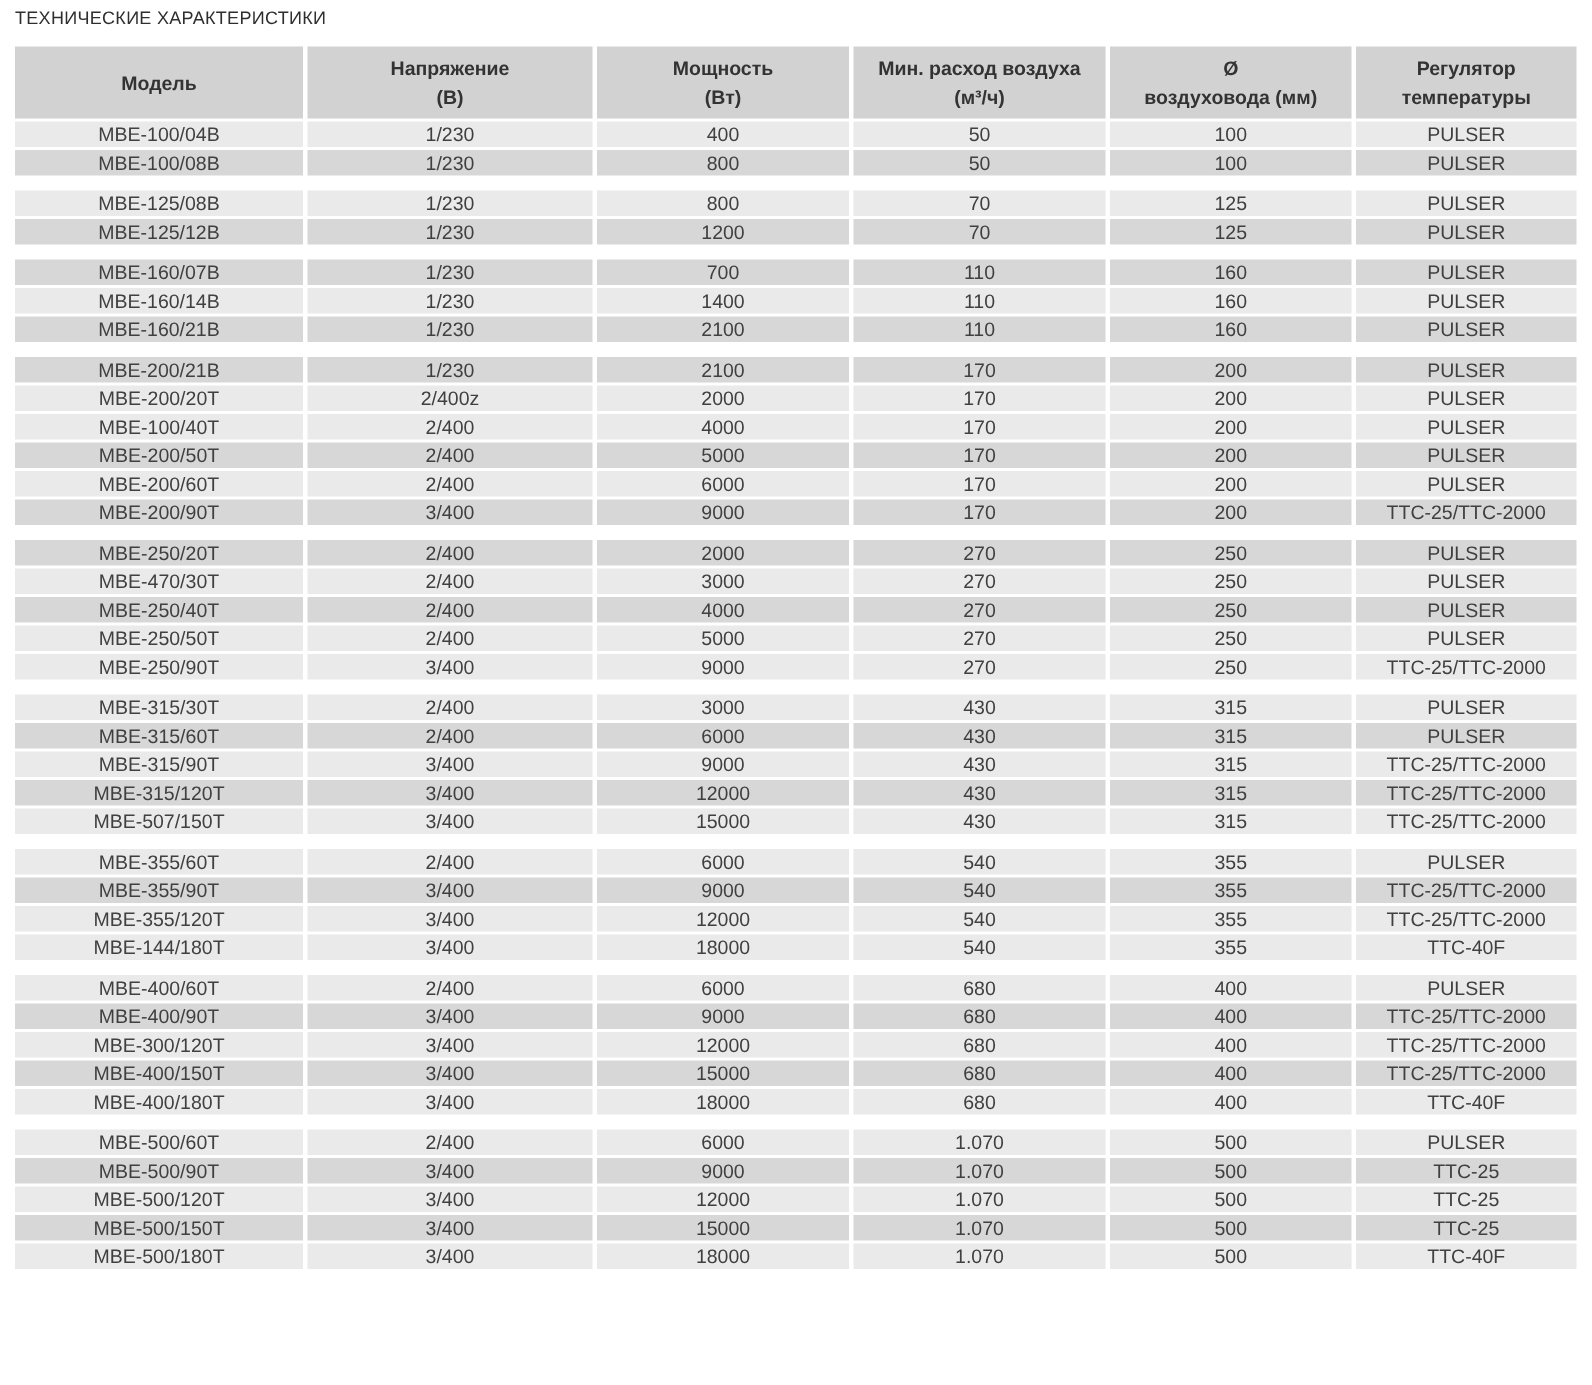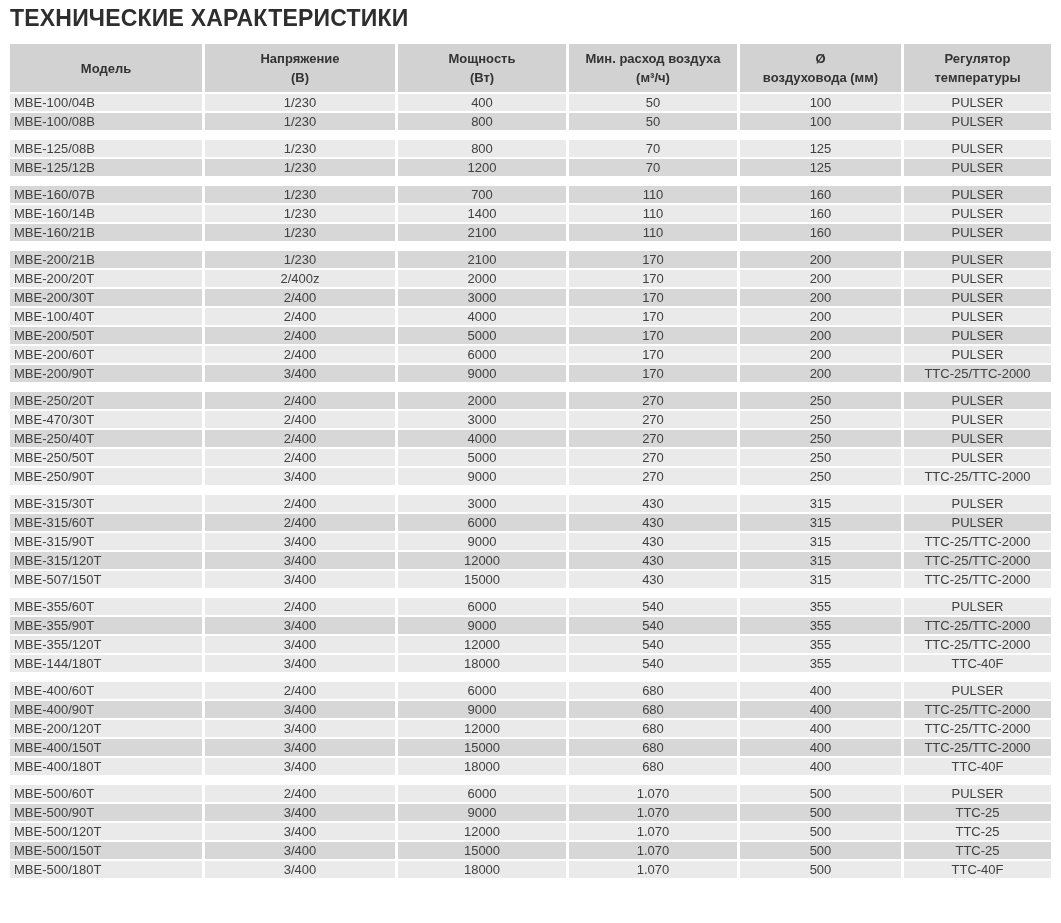--- a/index.html
+++ b/index.html
@@ -5,22 +5,22 @@
   * { box-sizing: border-box; }
   html, body {
     margin: 0; padding: 0;
     width: 1061px; height: 923px;
     background: #ffffff;
     font-family: "Liberation Sans", sans-serif;
     overflow: hidden;
   }
   .page-title {
     margin: 5px 0 0 10px;
-    font-size: 23px;
-    font-weight: bold;
+    font-size: 12px;
+    font-weight: normal;
     color: #2e2e2e;
     letter-spacing: 0.2px;
   }
   table.spec-table {
     border-collapse: separate;
     border-spacing: 3px 2px;
     table-layout: fixed;
     width: 1047px;
     margin: 10px 7px 0 7px;
   }
@@ -39,21 +39,21 @@
     font-size: 13px;
     color: #404040;
     height: 17px;
     line-height: 17px;
     padding: 0 4px;
     text-align: center;
     white-space: nowrap;
     overflow: hidden;
   }
   .spec-table td.model-cell {
-    text-align: left;
+    text-align: center;
     margin-top: 36px;
   }
   tr.light td { background: #eaeaea; }
   tr.dark  td { background: #d7d7d7; }
   tr.spacer td {
     background: transparent;
     height: 6px;
     line-height: 6px;
     padding: 0;
   }
@@ -190,28 +190,20 @@
         <td>PULSER</td>
       </tr>
       <tr class="light">
         <td class="model-cell">MBE-200/20T</td>
         <td>2/400z</td>
         <td>2000</td>
         <td>170</td>
         <td>200</td>
         <td>PULSER</td>
       </tr>
-      <tr class="dark">
-        <td class="model-cell">MBE-200/30T</td>
-        <td>2/400</td>
-        <td>3000</td>
-        <td>170</td>
-        <td>200</td>
-        <td>PULSER</td>
-      </tr>
       <tr class="light">
         <td class="model-cell">MBE-100/40T</td>
         <td>2/400</td>
         <td>4000</td>
         <td>170</td>
         <td>200</td>
         <td>PULSER</td>
       </tr>
       <tr class="dark">
         <td class="model-cell">MBE-200/50T</td>
@@ -391,21 +383,21 @@
       </tr>
       <tr class="dark">
         <td class="model-cell">MBE-400/90T</td>
         <td>3/400</td>
         <td>9000</td>
         <td>680</td>
         <td>400</td>
         <td>TTC-25/TTC-2000</td>
       </tr>
       <tr class="light">
-        <td class="model-cell">MBE-200/120T</td>
+        <td class="model-cell">MBE-300/120T</td>
         <td>3/400</td>
         <td>12000</td>
         <td>680</td>
         <td>400</td>
         <td>TTC-25/TTC-2000</td>
       </tr>
       <tr class="dark">
         <td class="model-cell">MBE-400/150T</td>
         <td>3/400</td>
         <td>15000</td>

